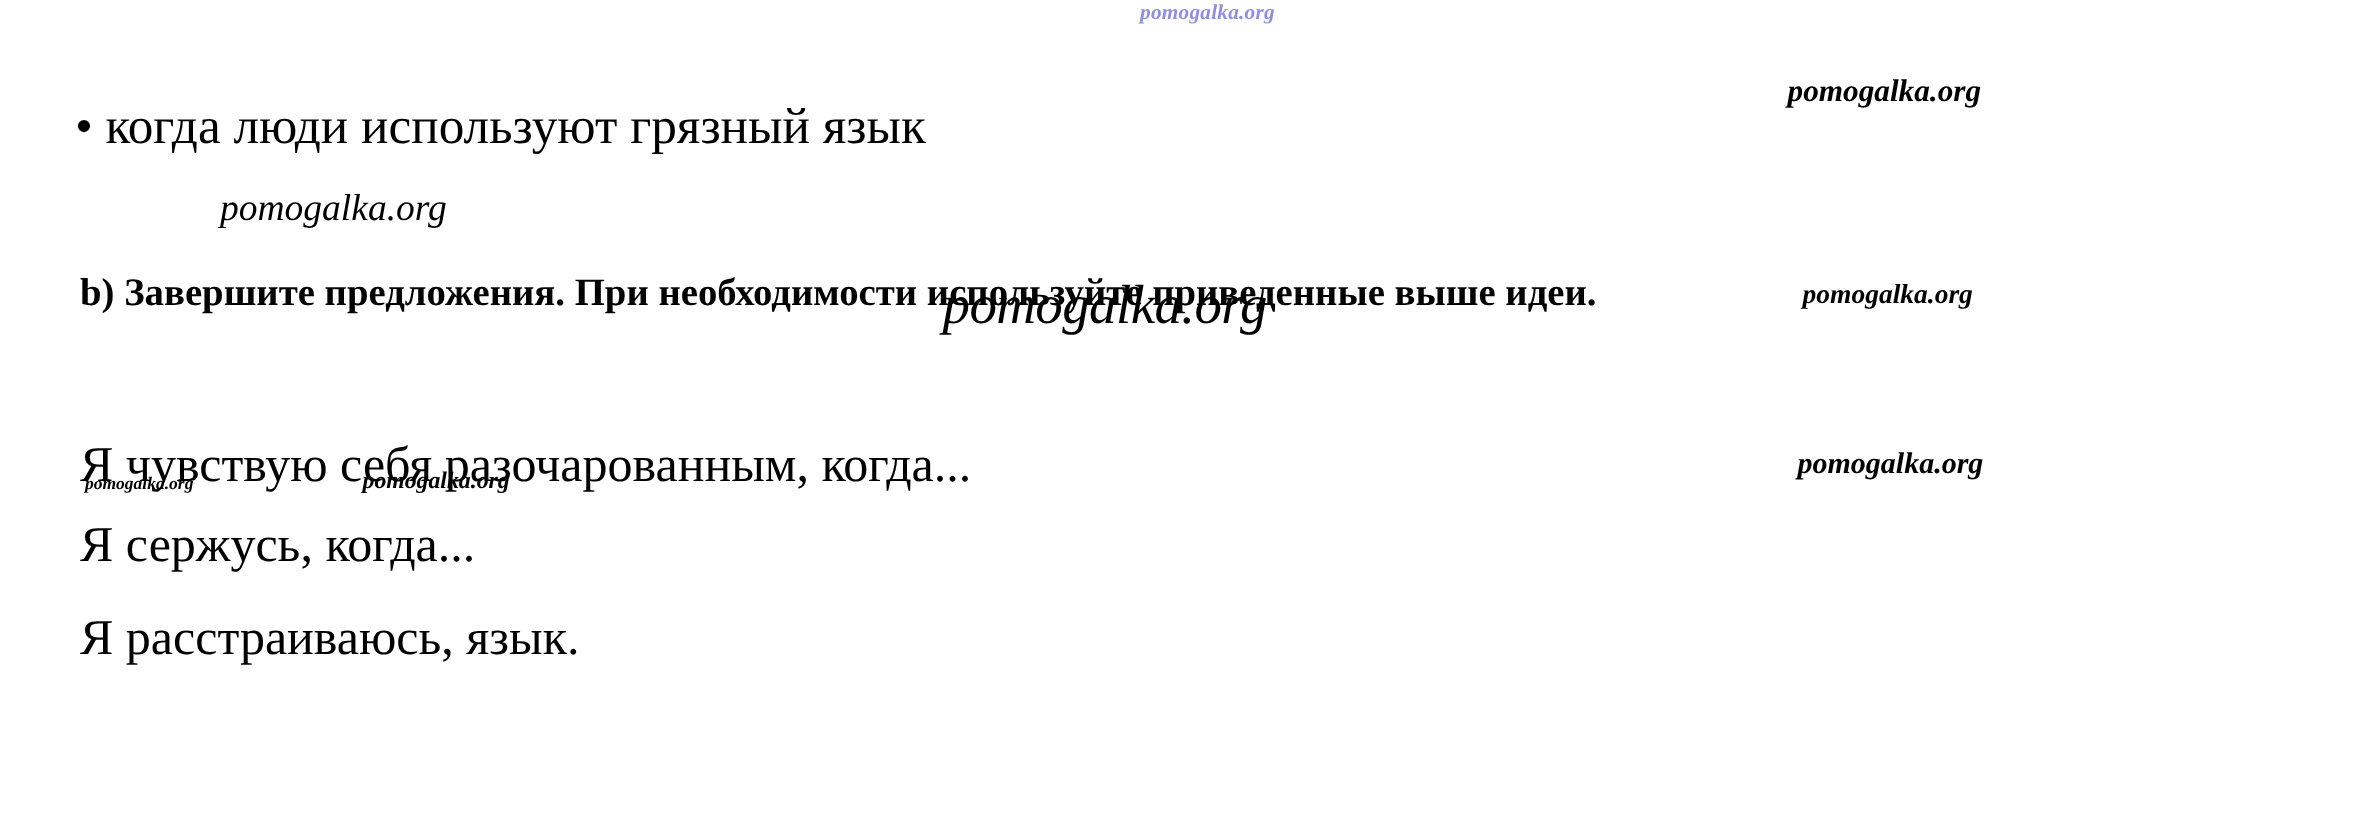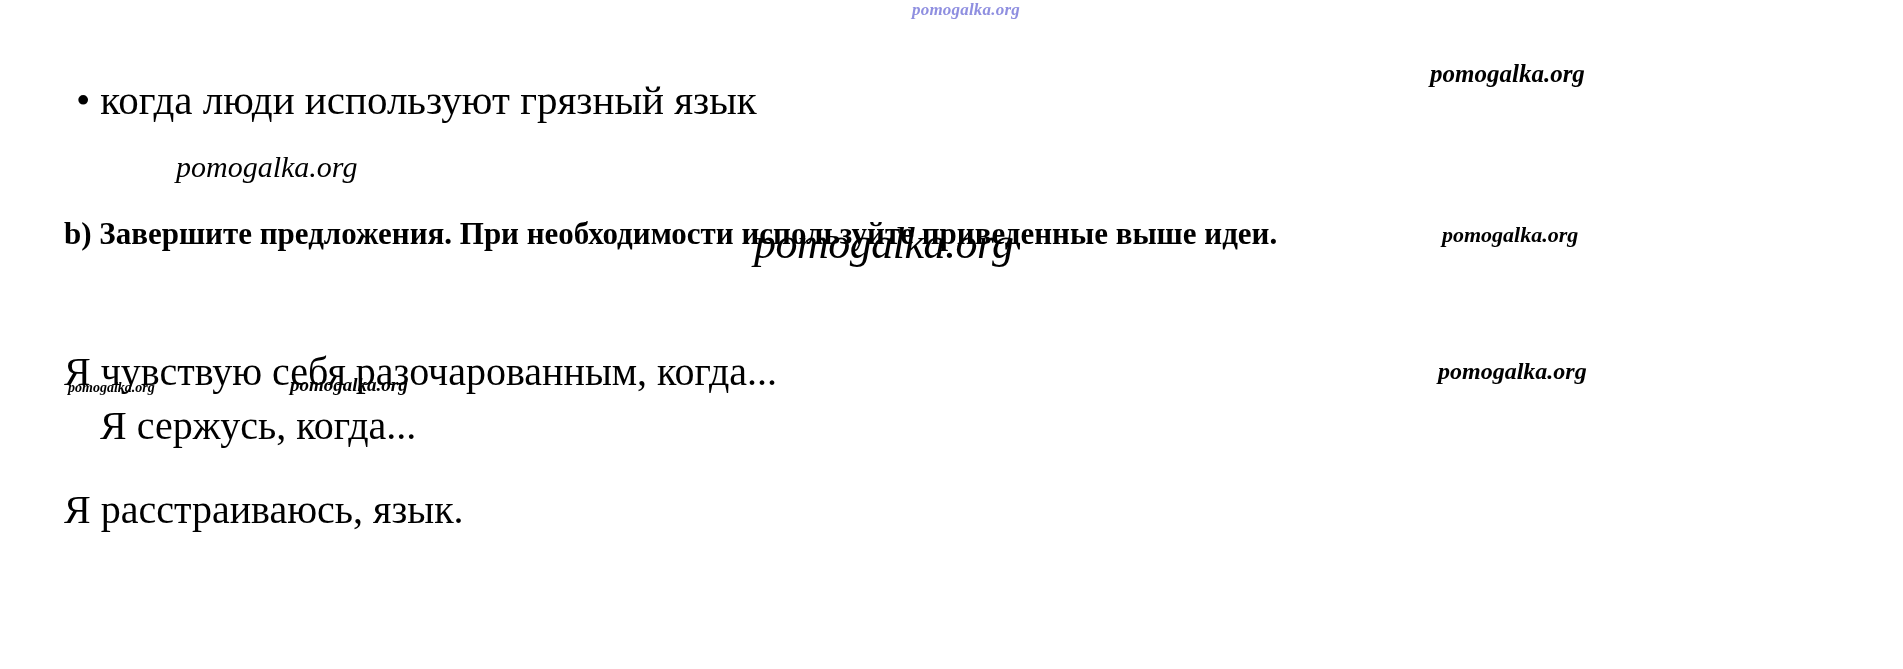--- a/index.html
+++ b/index.html
@@ -82,21 +82,21 @@
     left: 290px;
     top: 374px;
     font-size: 19px;
     font-weight: bold;
     color: #000000;
   }
 
   
   .bullet-line {
     position: absolute;
-    left: 76px;
+    left: 60px;
     top: 78px;
     font-size: 41px;
     line-height: 1.1;
     white-space: nowrap;
   }
   .bullet-mark {
     display: inline-block;
     margin-right: 10px;
   }
 
@@ -111,21 +111,21 @@
   }
 
   .sentence {
     position: absolute;
     left: 64px;
     font-size: 40px;
     line-height: 1.2;
     white-space: nowrap;
   }
   .s1 { top: 348px; }
-  .s2 { top: 402px; margin-left: 36px; }
+  .s2 { top: 412px; }
   .s3 { top: 486px; }
 </style>
 </head>
 <body>
 
 <div class="page">
 
   <div class="wm wm-top">pomogalka.org</div>
   <div class="wm wm-r1">pomogalka.org</div>
   <div class="wm wm-r2">pomogalka.org</div>

